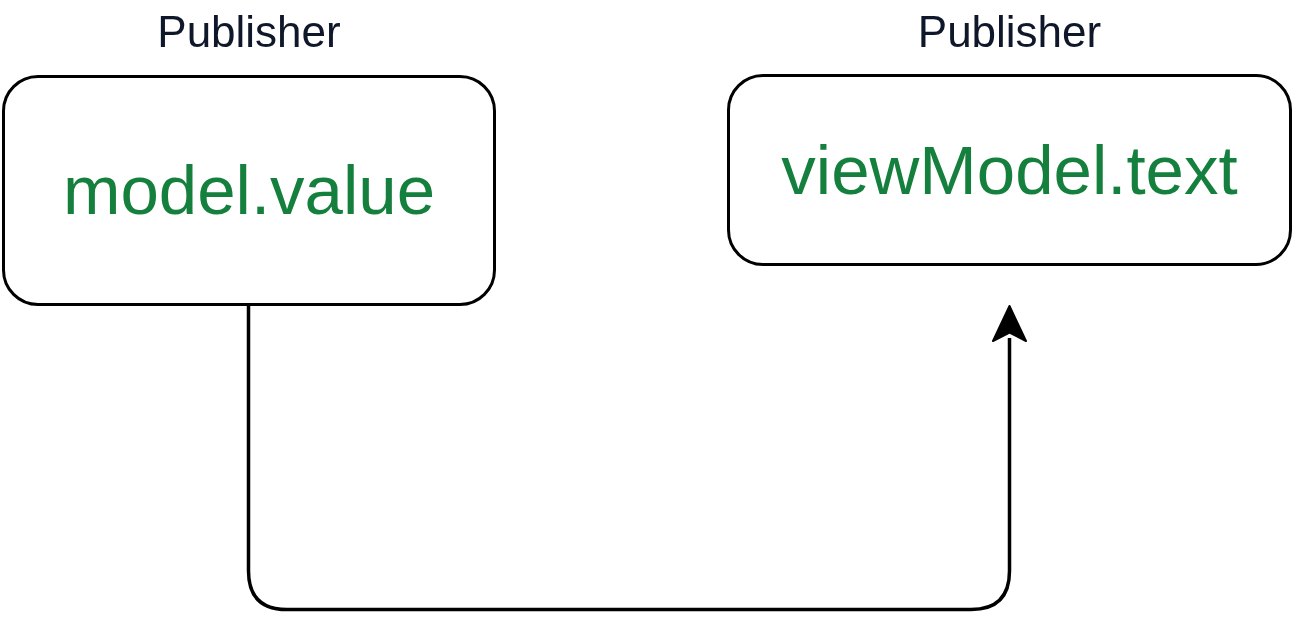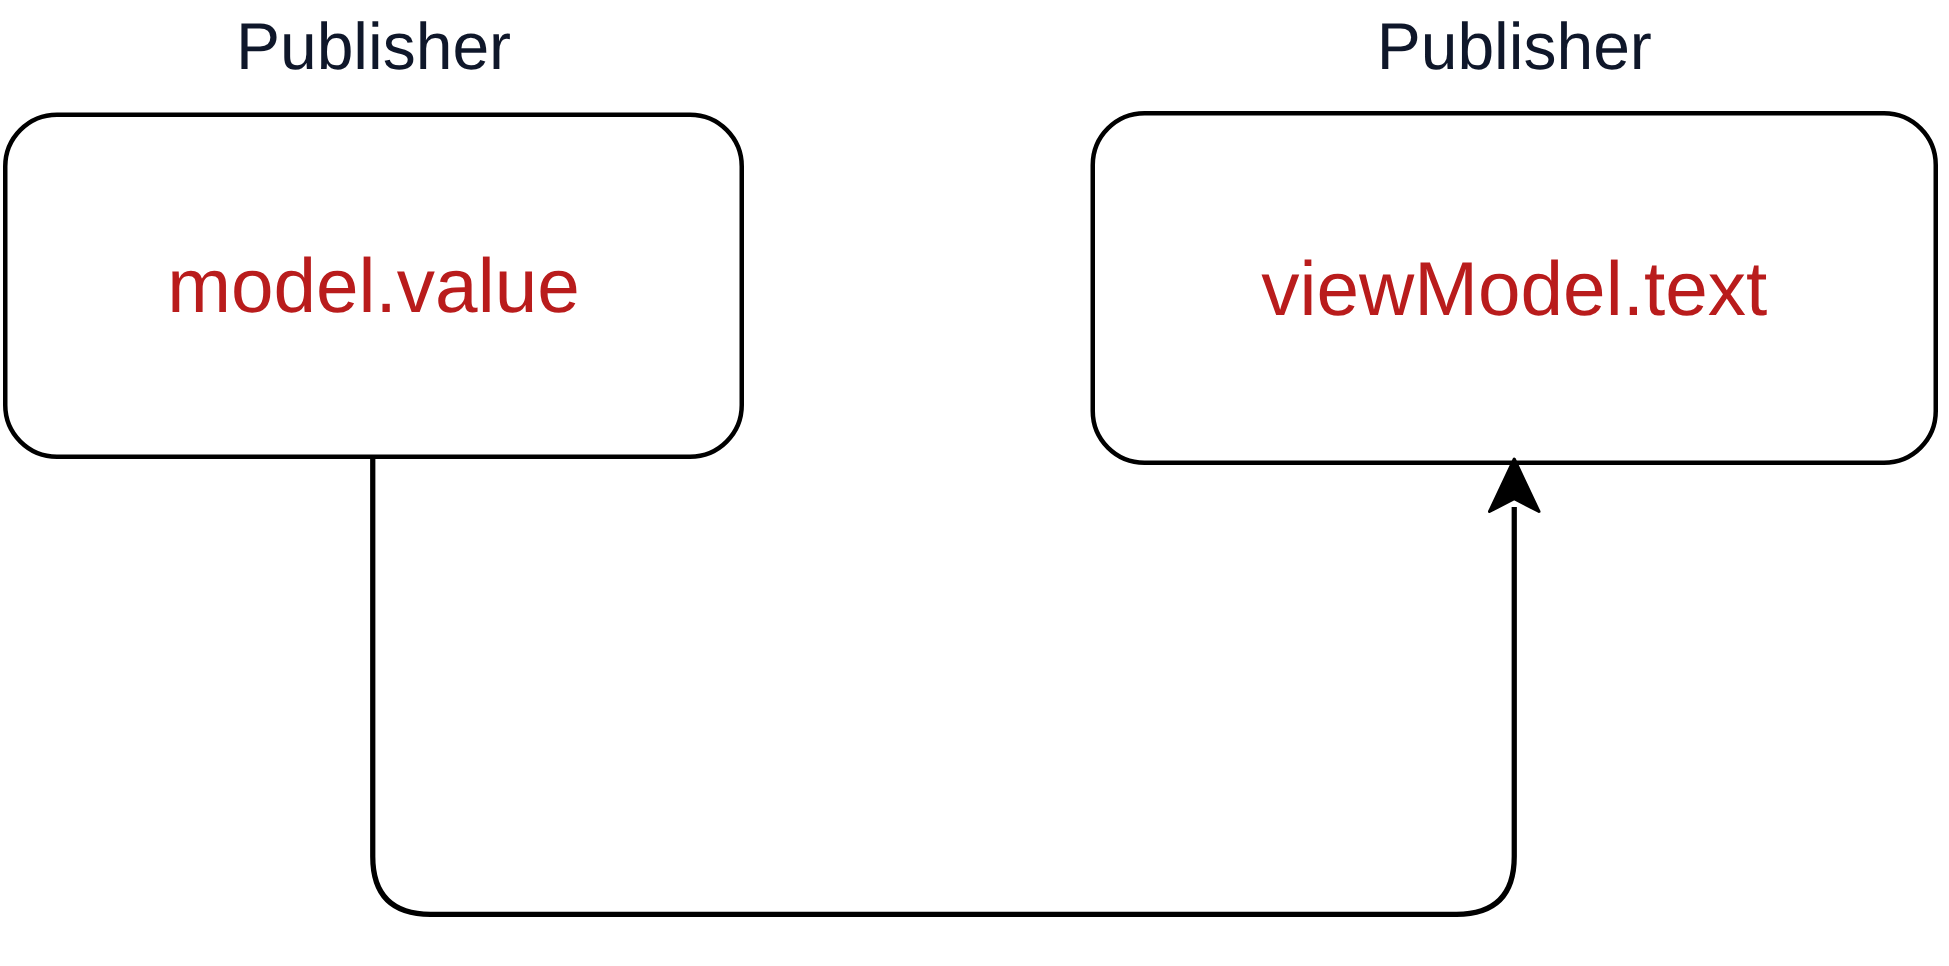--- a/index.html
+++ b/index.html
@@ -40,26 +40,26 @@
   .node.publisher {
     left: 2px;
     top: 75px;
     width: 494px;
     height: 231px;
   }
   .node.subscriber {
     left: 727px;
     top: 74px;
     width: 565px;
-    height: 236px;
+    height: 192px;
   }
   .node-text {
-    font-size: 51px;
+    font-size: 69px;
     line-height: 1;
-    color: #b91c1c;
+    color: #15803d;
     white-space: nowrap;
   }
   svg.connector {
     position: absolute;
     left: 0;
     top: 0;
     width: 1299px;
     height: 644px;
     pointer-events: none;
   }

